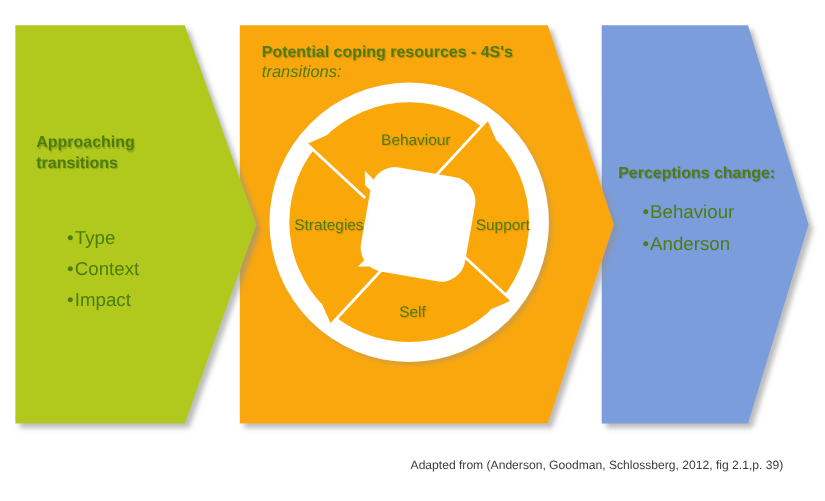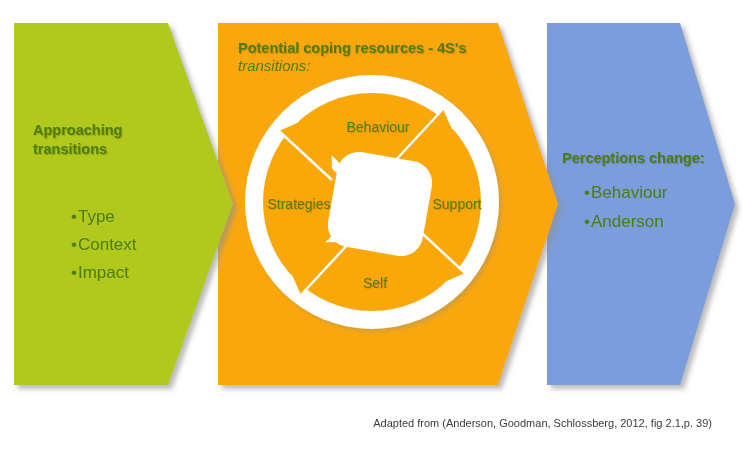--- a/index.html
+++ b/index.html
@@ -78,21 +78,21 @@
       </g>
 
       <rect x="332" y="156" width="96" height="96" rx="22" fill="#ffffff" transform="rotate(10 380 204)"></rect>
     </g>
 
     <path d="M14,23 L168,23 L233,204 L168,385 L14,385 Z" filter="url(#ds)" fill="#B1C81C"></path>
   </svg>
 
   <div class="txt heading" style="left:33px;top:121px;width:140px;">Approaching
 transitions</div>
-  <div class="txt bullets" style="left:71px;top:208px;">
+  <div class="txt bullets" style="left:61px;top:208px;">
     <div class="bullet">Type</div>
     <div class="bullet">Context</div>
     <div class="bullet">Impact</div>
   </div>
 
   <div class="txt heading" style="left:238px;top:39px;width:280px;white-space:nowrap;">Potential coping resources - 4S's</div>
   <div class="txt body-text" style="left:238px;top:56px;">transitions:</div>
 
   <div class="txt cycle-label" style="left:378px;top:127px;">Behaviour</div>
   <div class="txt cycle-label" style="left:457px;top:204px;">Support</div>

